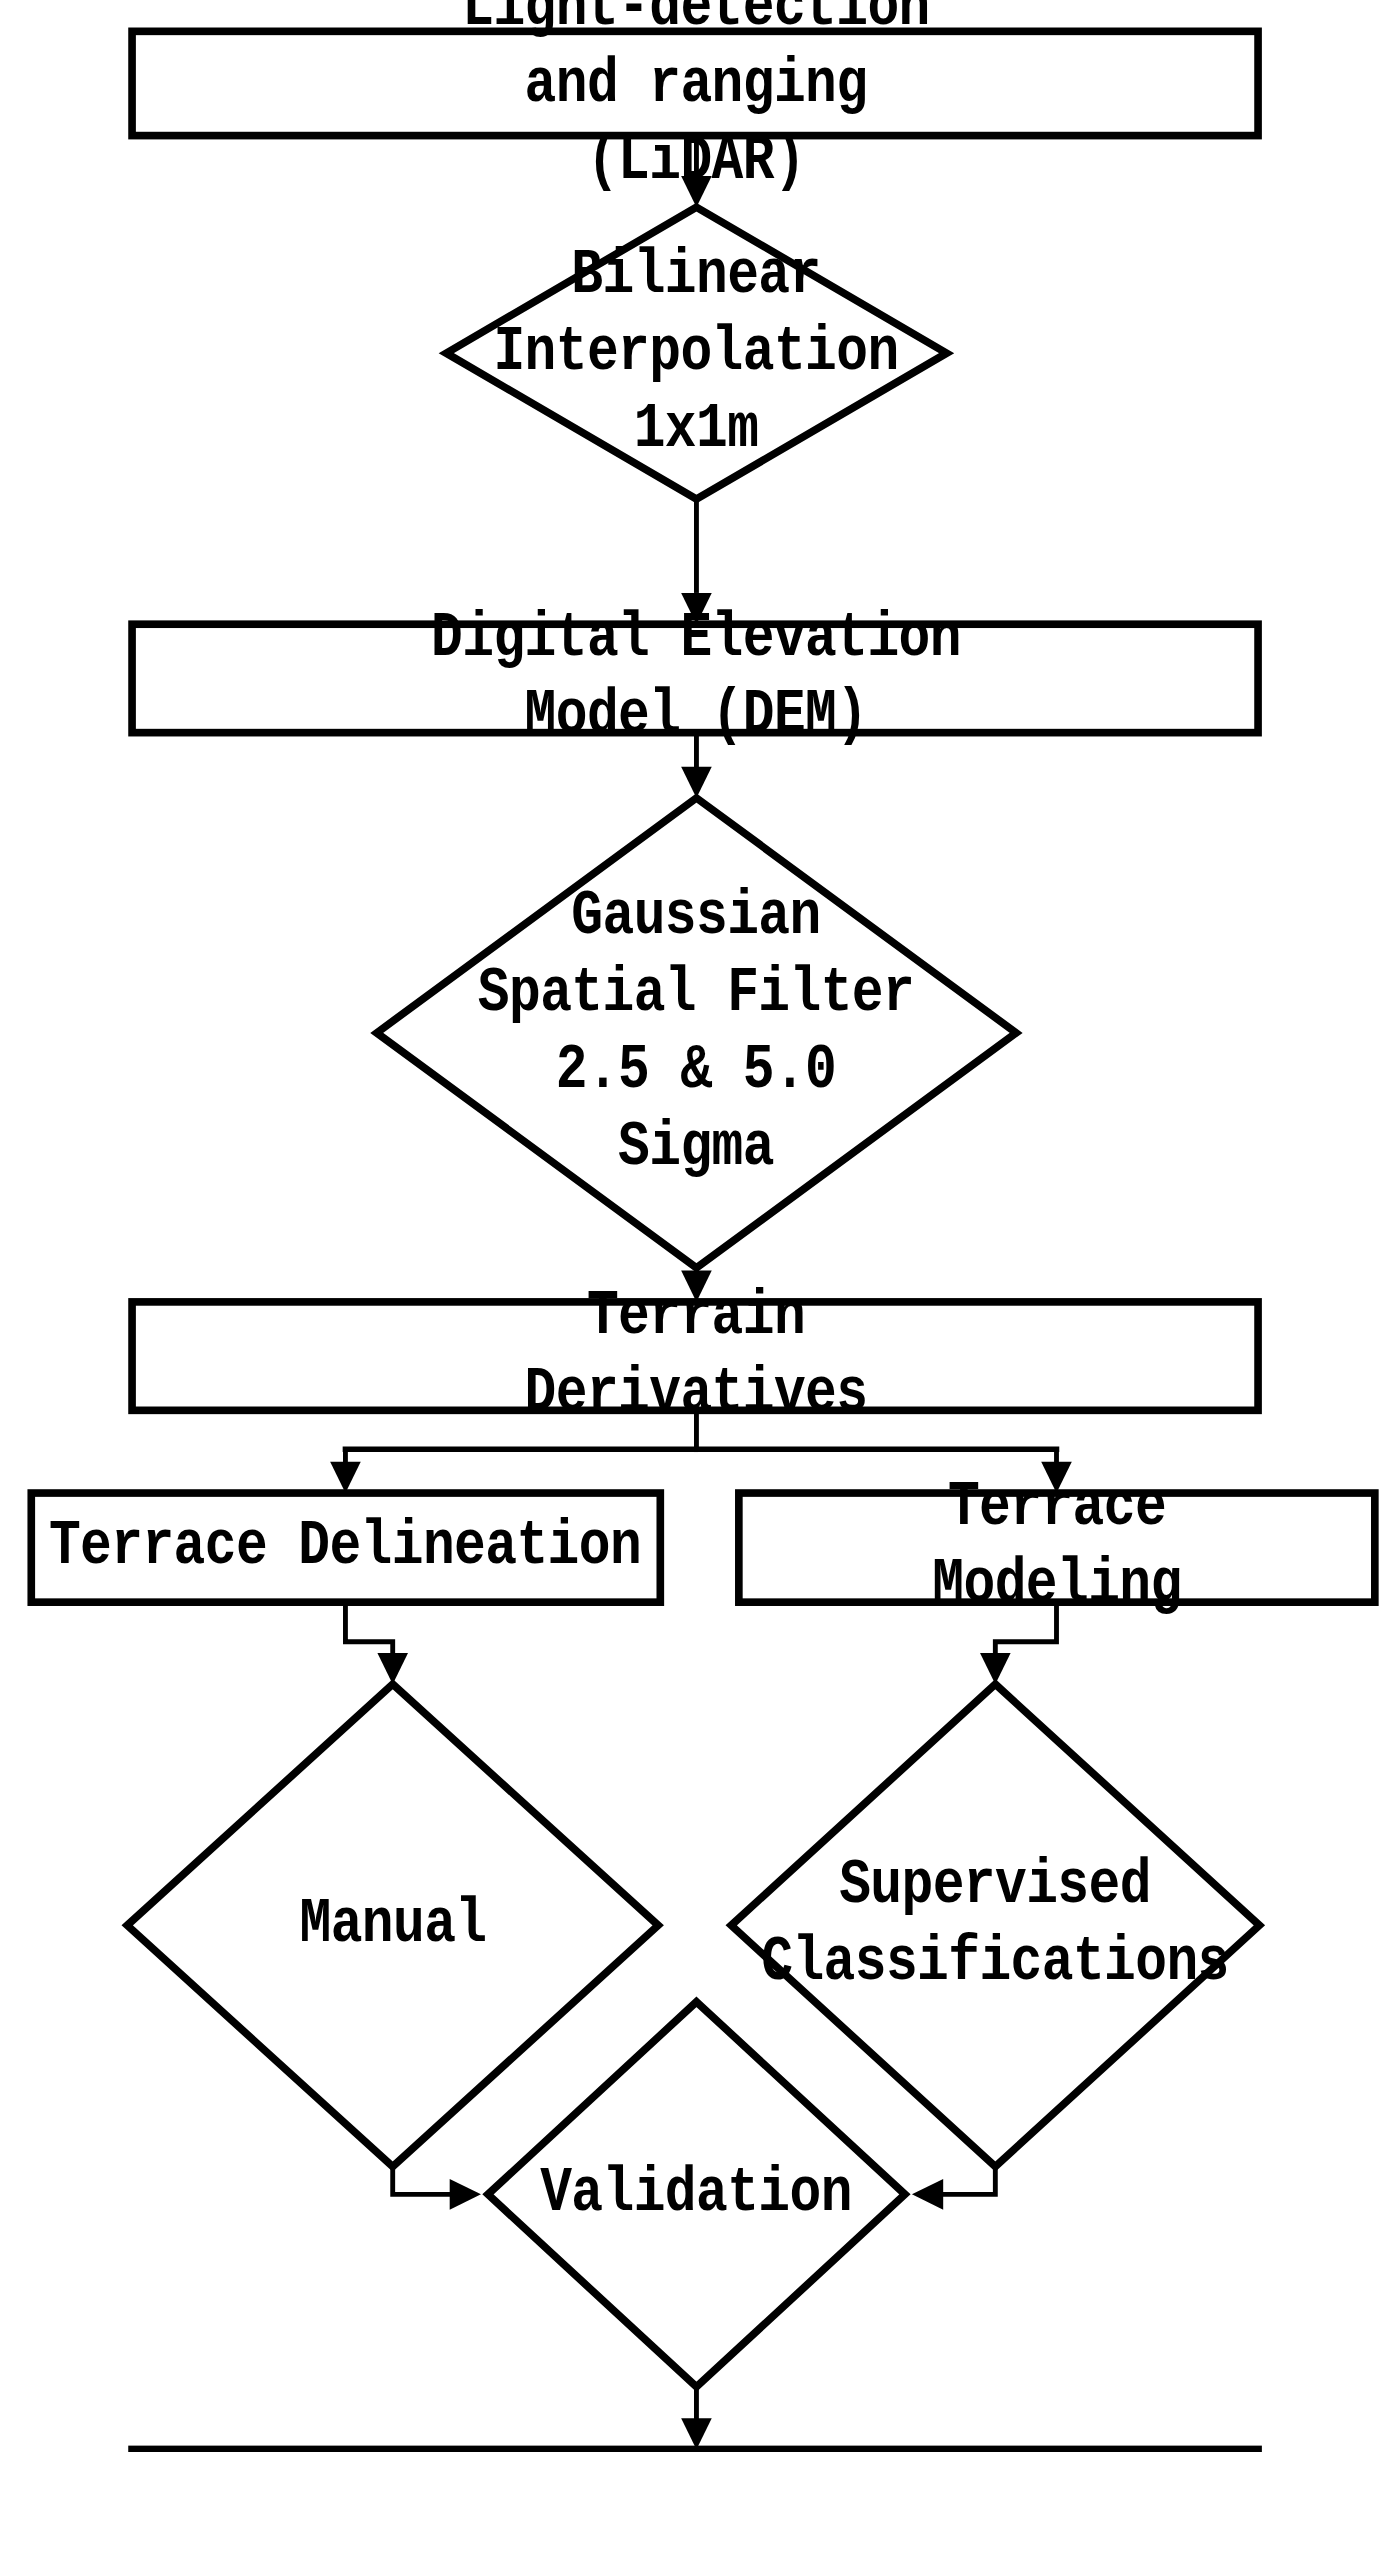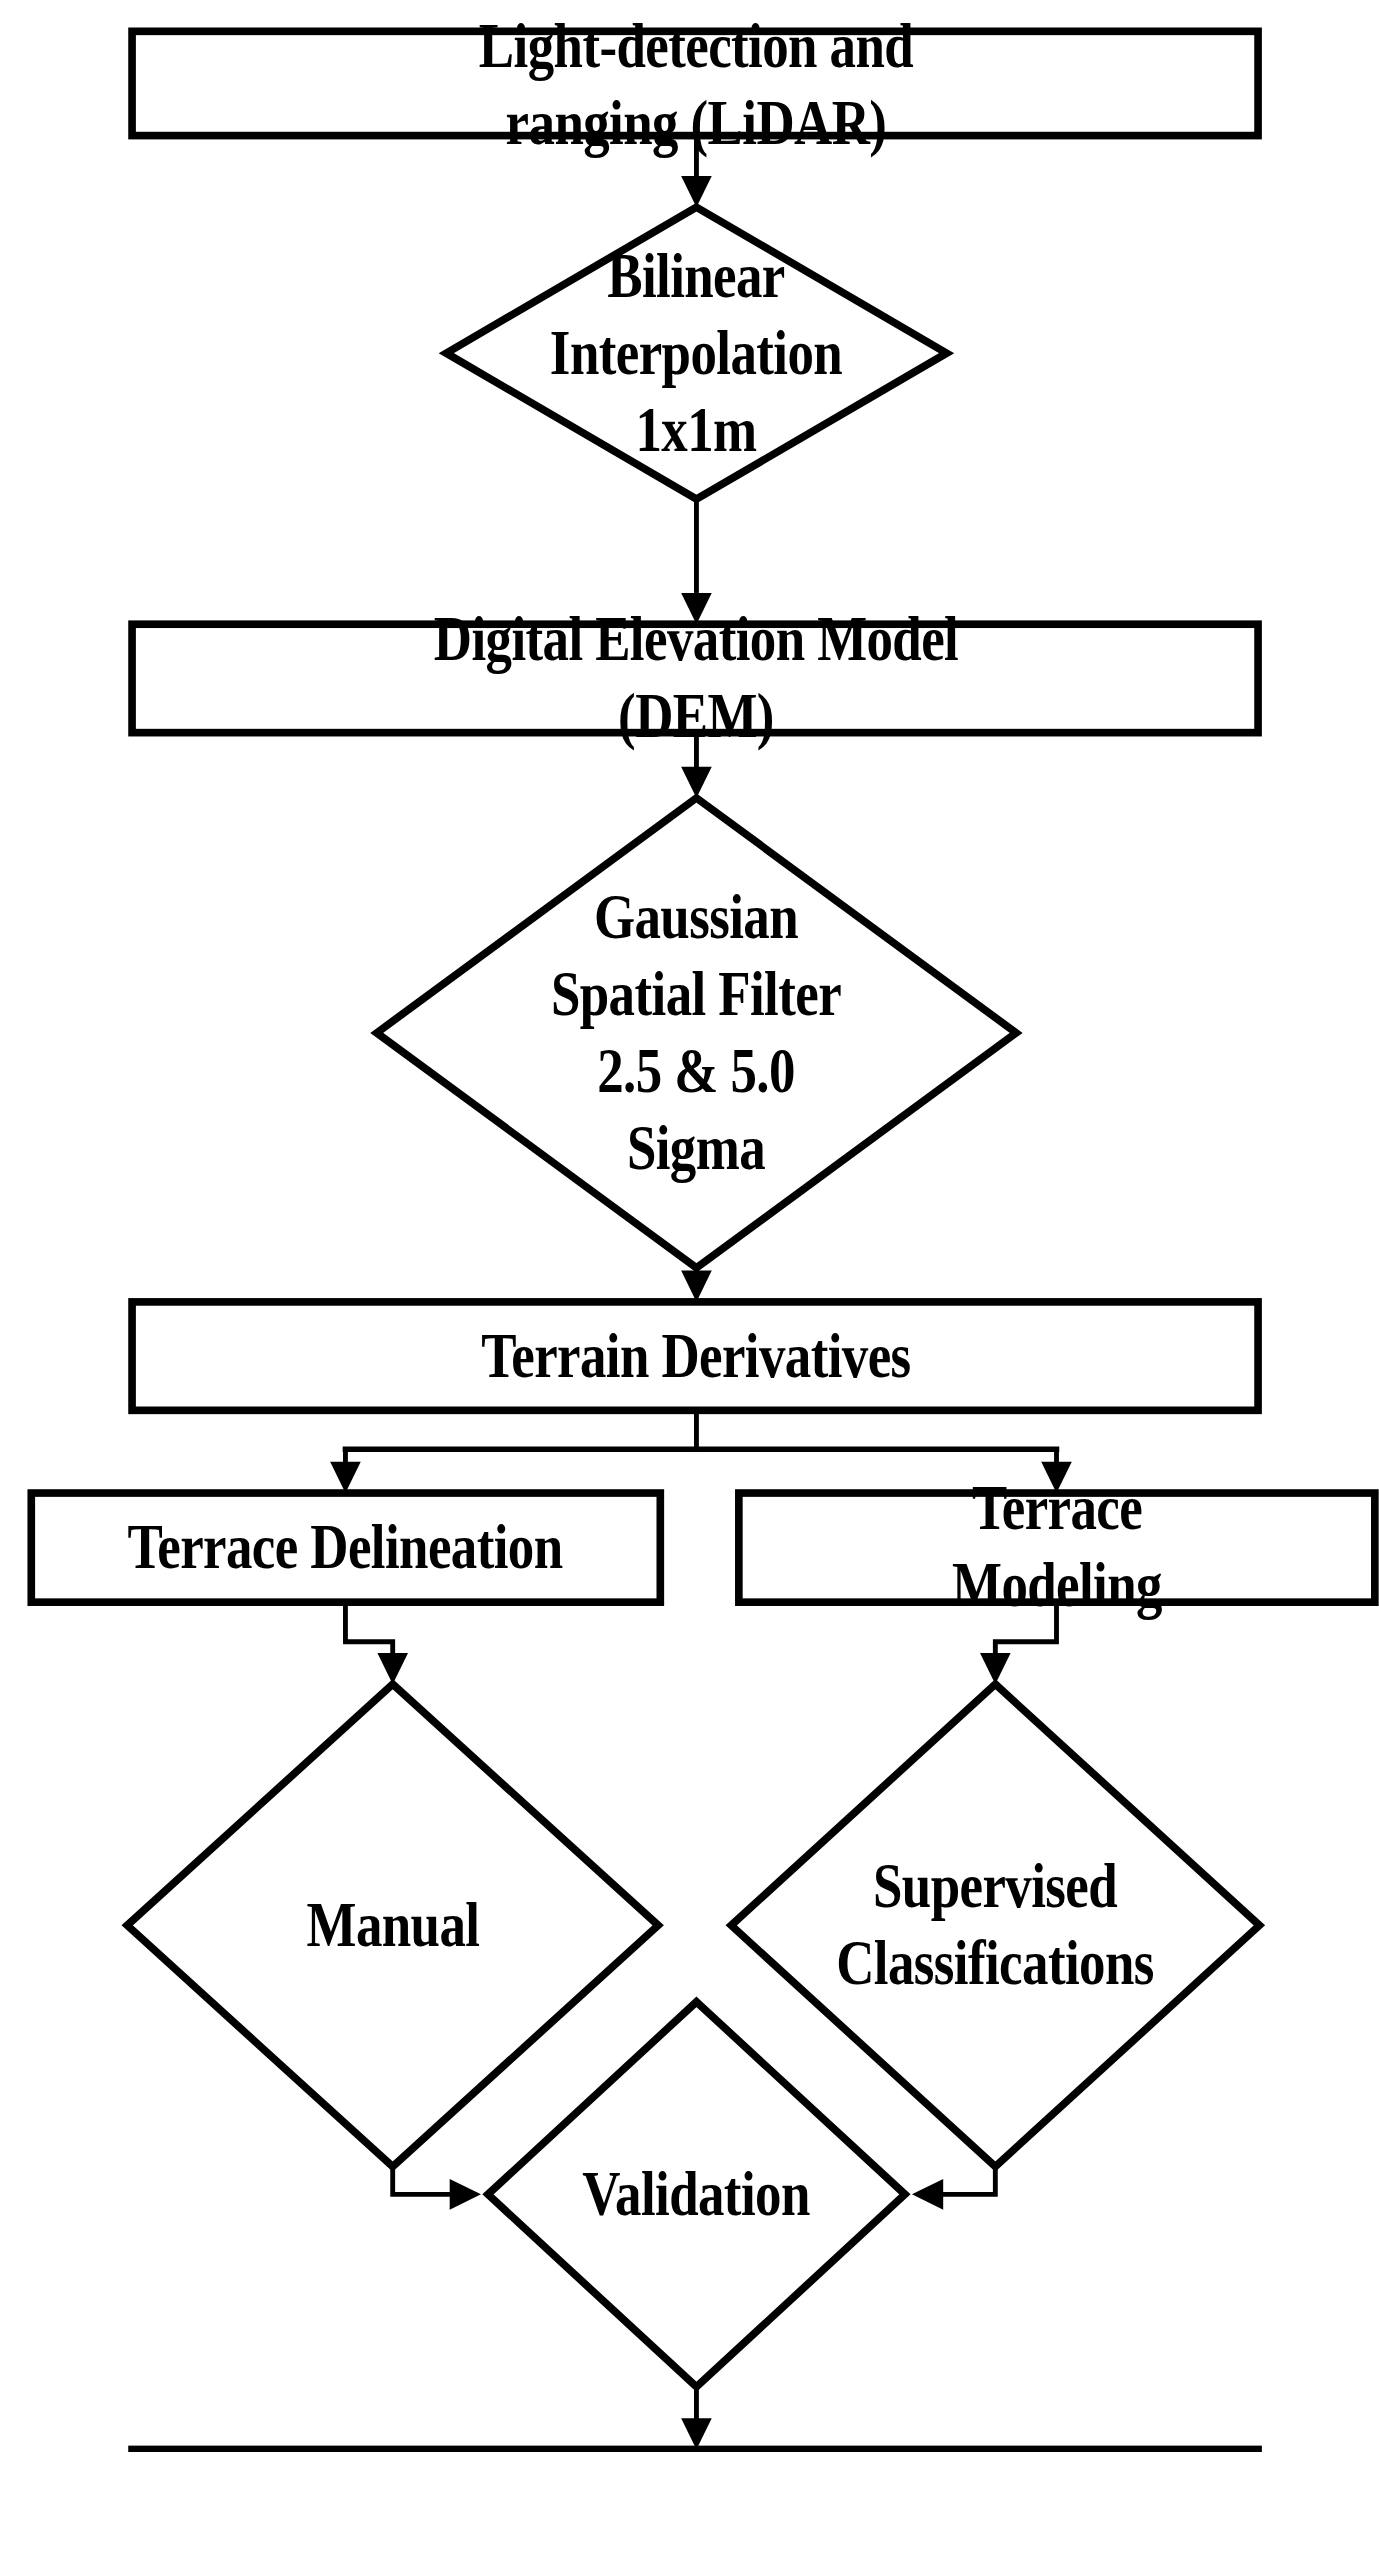--- a/index.html
+++ b/index.html
@@ -2,21 +2,21 @@
 <html style="font-size:11px"><head>
 <meta charset="utf-8">
 <style>
   html, body { margin: 0; padding: 0; }
   body { background: #ffffff; }
   .canvas {
     position: relative;
     width: 1379px;
     height: 2452px;
     background: #ffffff;
-    font-family: Liberation Serif, serif;
+    font-family: Liberation Mono, monospace;
   }
   .canvas svg {
     position: absolute;
     left: 0; top: 0;
     width: 1379px;
     height: 2576px;
   }
   .shape {
     fill: #ffffff;
     stroke: #000000;

